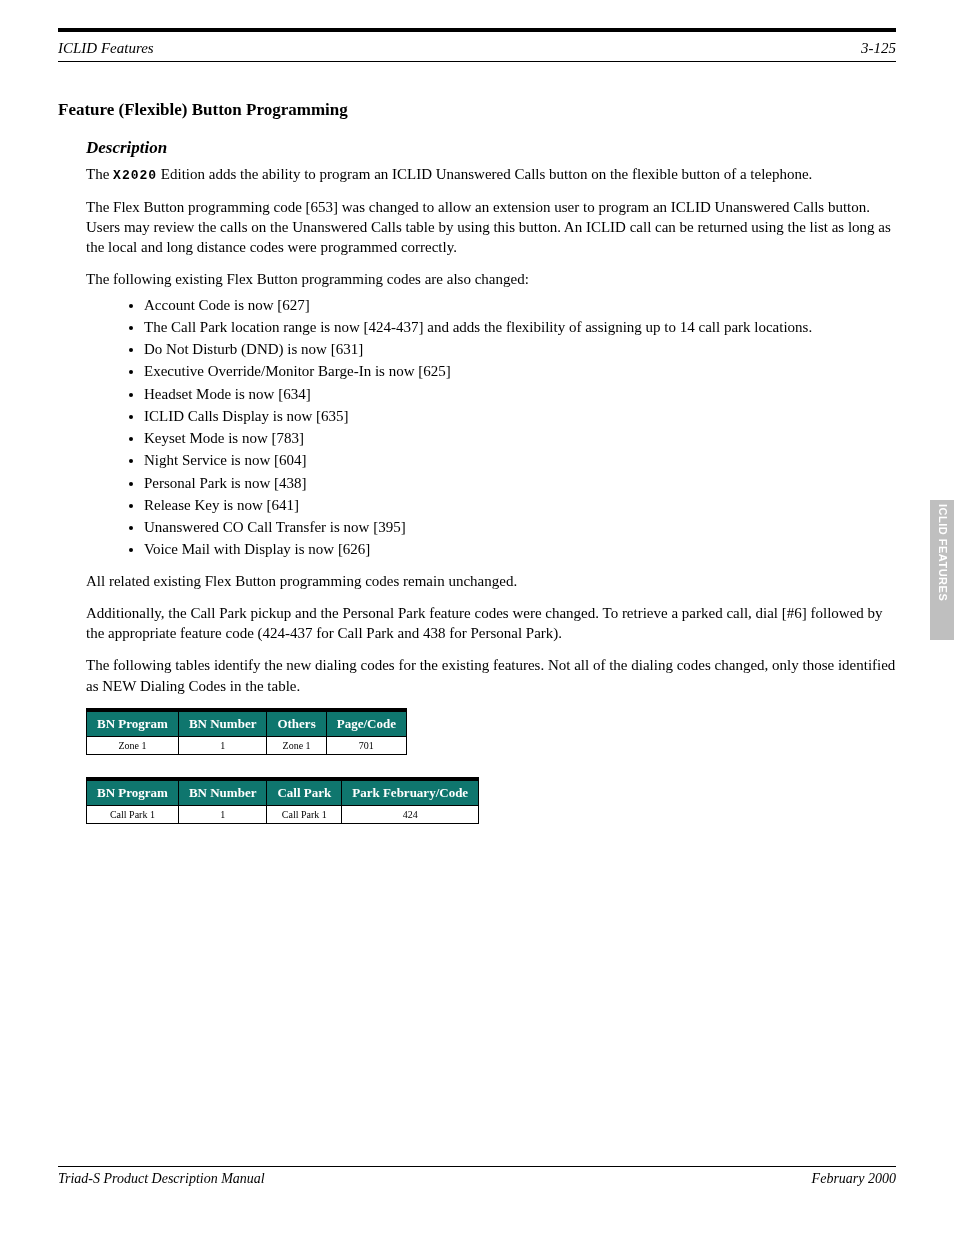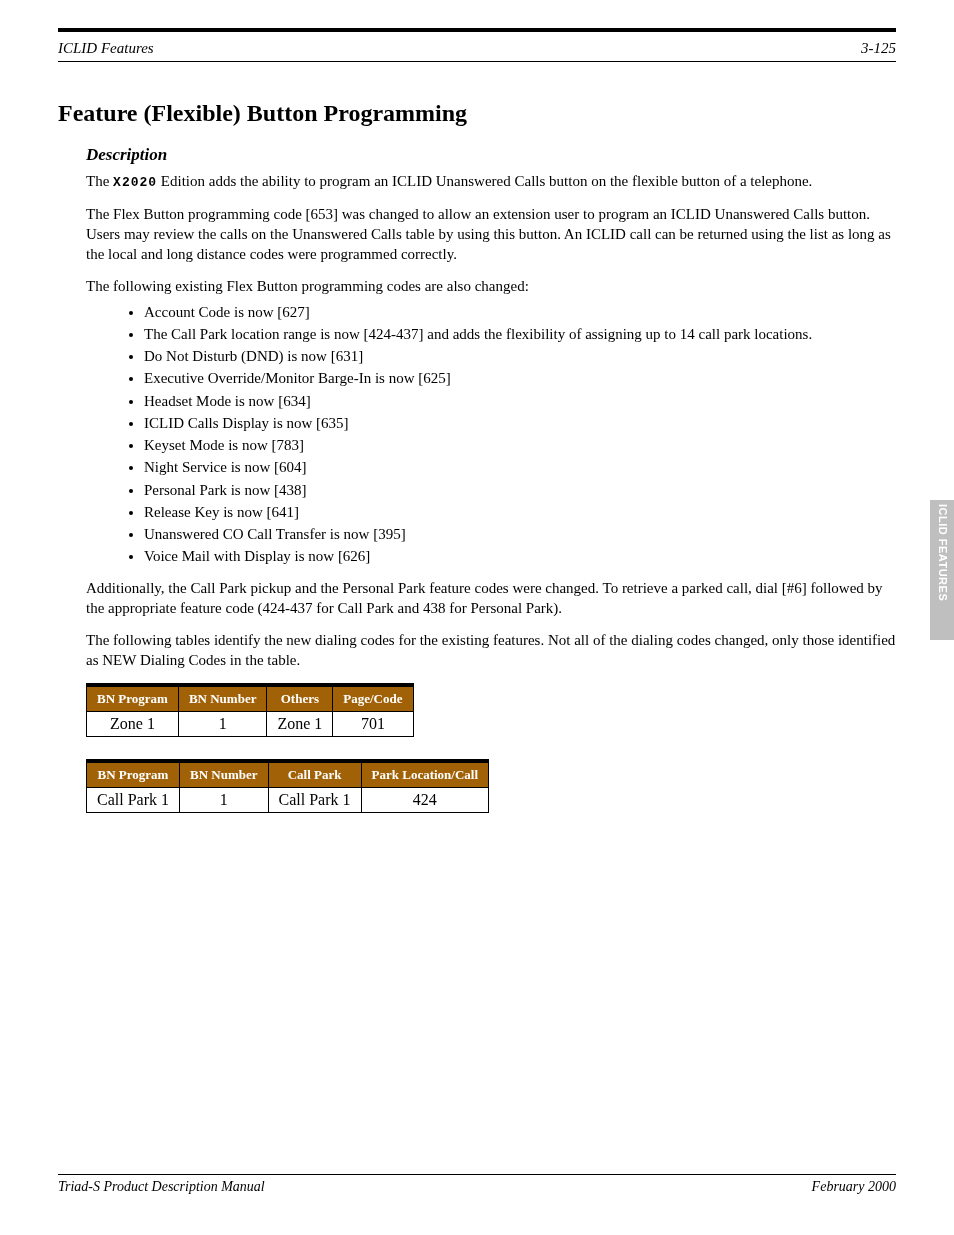--- a/index.html
+++ b/index.html
@@ -23,21 +23,21 @@
     display: flex;
     justify-content: space-between;
     font-style: italic;
     font-size: 15px;
     padding: 2px 0 4px 0;
     border-bottom: 1px solid #000;
   }
   h2.section-title {
     font-family: Georgia, "Times New Roman", serif;
     font-weight: bold;
-    font-size: 24px;
+    font-size: 17px;
     margin-top: 38px;
     margin-bottom: 18px;
   }
   .content { margin-left: 28px; }
   .subhead {
     font-style: italic;
     font-weight: bold;
     font-size: 17px;
     margin-top: 8px;
     margin-bottom: 6px;
@@ -74,34 +74,34 @@
     font-weight: bold;
     font-size: 14px;
     margin-bottom: 2px;
     padding-left: 4px;
   }
   table.grid {
     border-collapse: collapse;
     border-top: 4px solid #000;
   }
   table.grid th {
-    background: #a16207;
+    background: #0f766e;
     color: #fff;
     font-family: Georgia, serif;
     font-weight: bold;
     font-size: 13px;
     padding: 4px 10px;
     border: 1px solid #000;
     border-top: none;
     text-align: center;
   }
   table.grid td {
     border: 1px solid #000;
     padding: 3px 10px;
-    font-size: 16px;
+    font-size: 10px;
     text-align: center;
   }
   .sidetab {
     position: absolute;
     right: 0;
     top: 500px;
     width: 24px;
     height: 140px;
     background: #bfbfbf;
   }
@@ -114,21 +114,21 @@
     top: 4px;
     white-space: nowrap;
     font-family: Arial, sans-serif;
     font-size: 11px;
     font-weight: bold;
     color: #fff;
     letter-spacing: 0.5px;
   }
   .footer {
     position: absolute;
-    bottom: 40px;
+    bottom: 48px;
     left: 58px;
     right: 58px;
     border-top: 1px solid #000;
     padding-top: 4px;
     display: flex;
     justify-content: space-between;
     font-style: italic;
     font-size: 14px;
   }
 </style>
@@ -163,20 +163,21 @@
       <li>Headset Mode is now [634]</li>
       <li>ICLID Calls Display is now [635]</li>
       <li>Keyset Mode is now [783]</li>
       <li>Night Service is now [604]</li>
       <li>Personal Park is now [438]</li>
       <li>Release Key is now [641]</li>
       <li>Unanswered CO Call Transfer is now [395]</li>
       <li>Voice Mail with Display is now [626]</li>
     </ul>
 
+    <p class="body">All related existing Flex Button programming codes remain unchanged.</p>
     <p class="body">Additionally, the Call Park pickup and the Personal Park feature codes were changed. To retrieve a parked call, dial [#6] followed by the appropriate feature code (424-437 for Call Park and 438 for Personal Park).</p>
     <p class="body">The following tables identify the new dialing codes for the existing features. Not all of the dialing codes changed, only those identified as NEW Dialing Codes in the table.</p>
 
     <div class="tablebox">
       <table class="grid">
         <tbody>
             <tr>
           <th>BN Program</th>
           <th>BN Number</th>
           <th>Others</th>
@@ -192,21 +193,21 @@
         </table>
     </div>
 
     <div class="tablebox">
       <table class="grid">
         <tbody>
             <tr>
           <th>BN Program</th>
           <th>BN Number</th>
           <th>Call Park</th>
-          <th>Park Location/Call</th>
+          <th>Park February/Code</th>
         </tr>
         <tr>
           <td>Call Park 1</td>
           <td>1</td>
           <td>Call Park 1</td>
           <td>424</td>
         </tr>
       </tbody>
         </table>
     </div>

